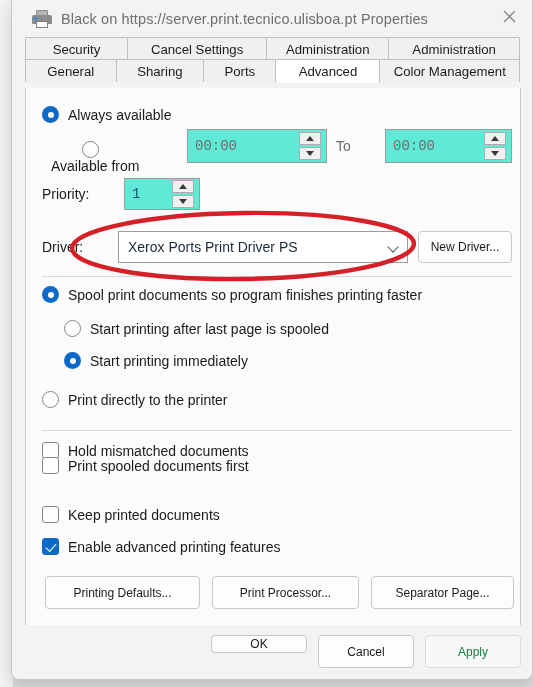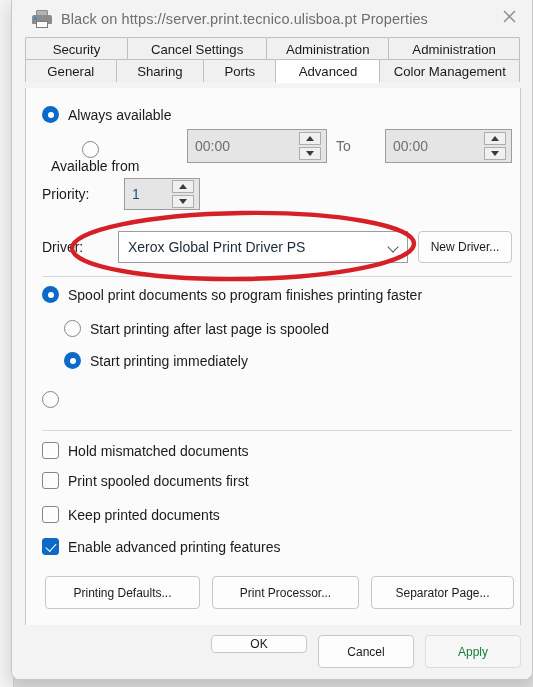--- a/index.html
+++ b/index.html
@@ -199,24 +199,25 @@
     left: 5px; top: 2px;
     width: 4.5px; height: 9px;
     border: solid #ffffff;
     border-width: 0 1.9px 1.9px 0;
     transform: rotate(42deg);
   }
 
   
   .field {
     border: 1px solid #9c9c9c;
-    background: #e5e5e5;
+    background: #5eead4;
     height: 34px;
     display: flex;
     align-items: stretch;
+    font-family: Liberation Mono, monospace;
   }
   .field .val {
     flex: 1;
     display: flex;
     align-items: center;
     padding-left: 7px;
     font-size: 14px;
     color: #707070;
     cursor: text;
   }
@@ -431,21 +432,21 @@
             <div class="btn">
                 <span class="caret down"></span>
               </div>
           </div>
         </div>
 
         <div class="row" style="left:16px; top:151px;">
           <span class="lbl plain">Driver:</span>
         </div>
         <div class="combo" style="position:absolute; left:92px; top:143px; width:290px;">
-          <span class="ctext">Xerox Global Print Driver PS</span>
+          <span class="ctext">Xerox Ports Print Driver PS</span>
           <span class="chev"></span>
         </div>
         <div class="btn-std" style="position:absolute; left:392px; top:143px; width:94px; height:32px;">
           <span>New Driver...</span>
         </div>
 
         <div class="sep" style="left:16px; top:188px; width:470px;"></div>
 
         <div class="row" style="left:38px; top:232px;">
           <span class="radio"></span>
@@ -457,29 +458,30 @@
           <span class="lbl">Spool print documents so program finishes printing faster</span>
         </div>
 
         <div class="row" style="left:38px; top:264px;">
           <span class="radio checked"></span>
           <span class="lbl">Start printing immediately</span>
         </div>
 
         <div class="row" style="left:16px; top:303px;">
           <span class="radio"></span>
+          <span class="lbl">Print directly to the printer</span>
         </div>
 
         <div class="sep" style="left:16px; top:342px; width:470px;"></div>
 
         <div class="row" style="left:16px; top:354px;">
           <span class="checkbox"></span>
           <span class="lbl">Hold mismatched documents</span>
         </div>
-        <div class="row" style="left:16px; top:384px;">
+        <div class="row" style="left:16px; top:369px;">
           <span class="checkbox"></span>
           <span class="lbl">Print spooled documents first</span>
         </div>
         <div class="row" style="left:16px; top:418px;">
           <span class="checkbox"></span>
           <span class="lbl">Keep printed documents</span>
         </div>
         <div class="row" style="left:16px; top:450px;">
           <span class="checkbox checked"></span>
           <span class="lbl">Enable advanced printing features</span>

